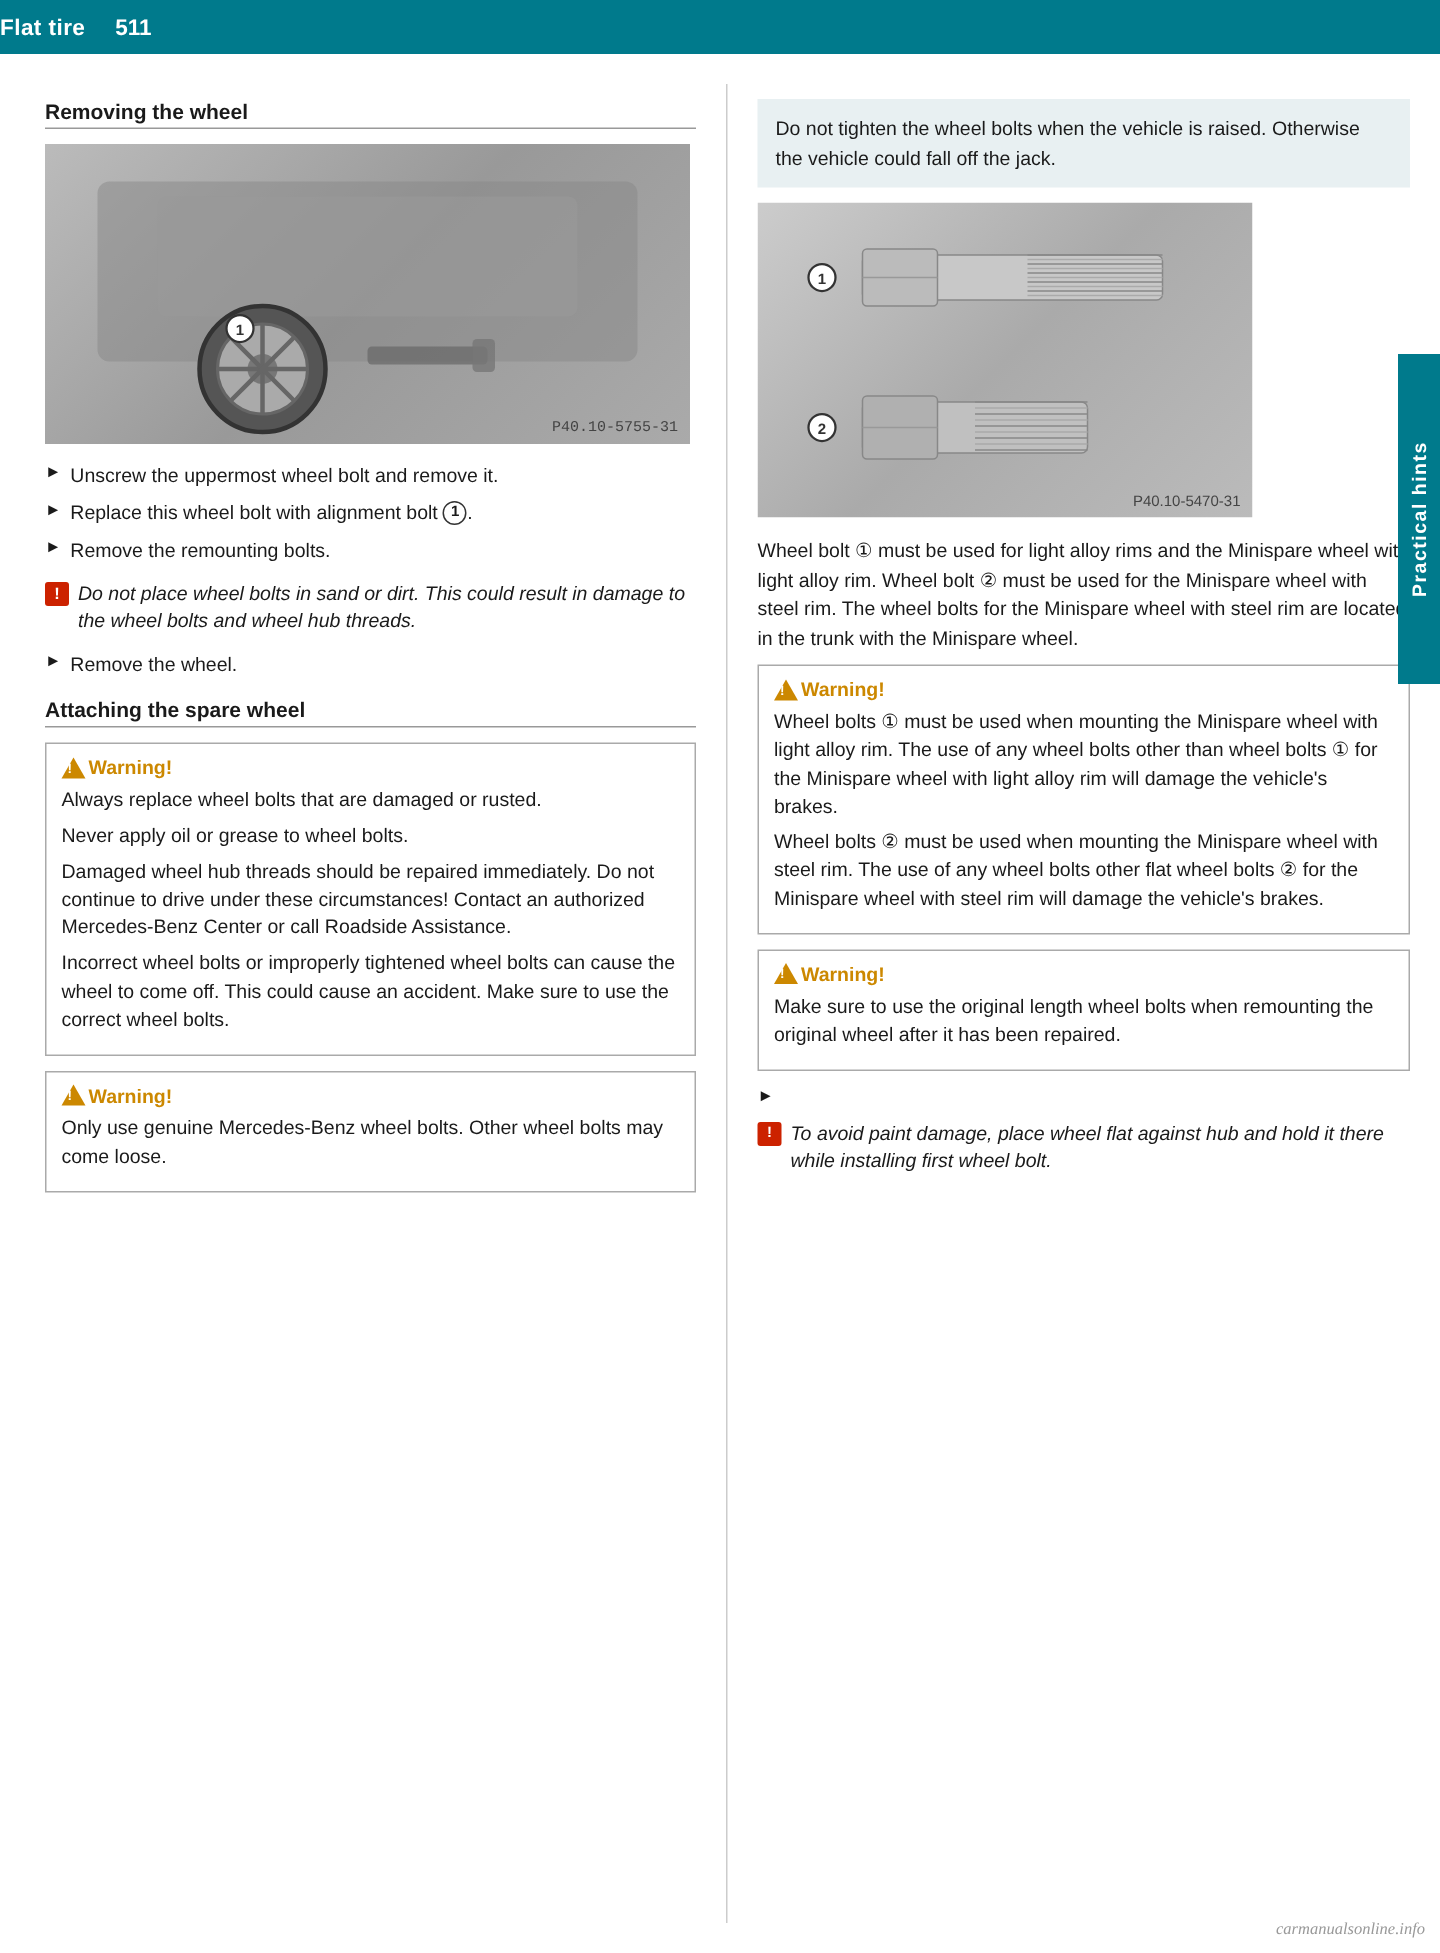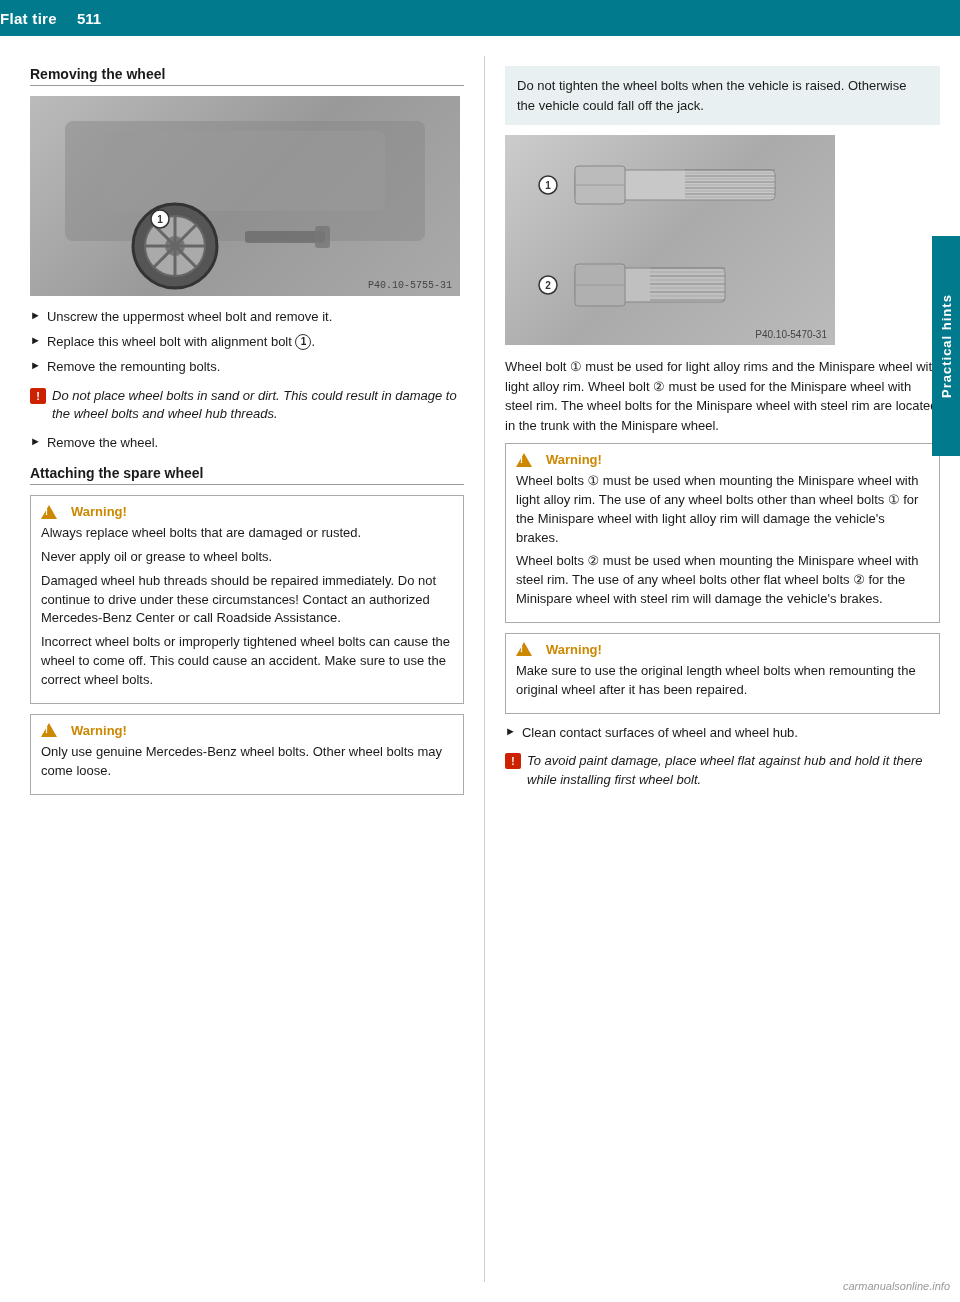--- a/index.html
+++ b/index.html
@@ -162,21 +162,21 @@
     
     .warning-box {
       border: 1px solid #aaa;
       padding: 8px 10px;
       margin-bottom: 10px;
       background: #fff;
     }
     .warning-header {
       display: flex;
       align-items: center;
-      gap: 14px;
+      gap: 2px;
       margin-bottom: 5px;
     }
     .warning-triangle {
       width: 0;
       height: 0;
       border-left: 8px solid transparent;
       border-right: 8px solid transparent;
       border-bottom: 14px solid #cc8800;
       position: relative;
       flex-shrink: 0;
@@ -253,20 +253,21 @@
     }
 
     
     .watermark {
       position: fixed;
       bottom: 10px;
       right: 10px;
       font-size: 11px;
       color: #999;
       font-style: italic;
+      font-family: Liberation Serif, serif;
     }
 
     .car-placeholder {
       width: 100%;
       height: 100%;
       background: linear-gradient(135deg, #bbb 0%, #999 50%, #aaa 100%);
       display: flex;
       align-items: center;
       justify-content: center;
     }
@@ -431,21 +432,20 @@
     <div class="warning-box">
       <div class="warning-header">
         <div class="warning-triangle"></div>
         <span class="warning-label">Warning!</span>
       </div>
       <p class="warning-text">Make sure to use the original length wheel bolts when remounting the original wheel after it has been repaired.</p>
     </div>
 
     <div class="bullet-item" style="margin-bottom:10px;">
       <span class="bullet-arrow">►</span>
-      <span class="bullet-text">Clean contact surfaces of wheel and wheel hub.</span>
     </div>
 
     <div class="note-box">
       <div class="info-icon">!</div>
       <span class="note-text">To avoid paint damage, place wheel flat against hub and hold it there while installing first wheel bolt.</span>
     </div>
 
     <div class="sidebar-tab">
       <span class="sidebar-tab-text">Practical hints</span>
     </div>

